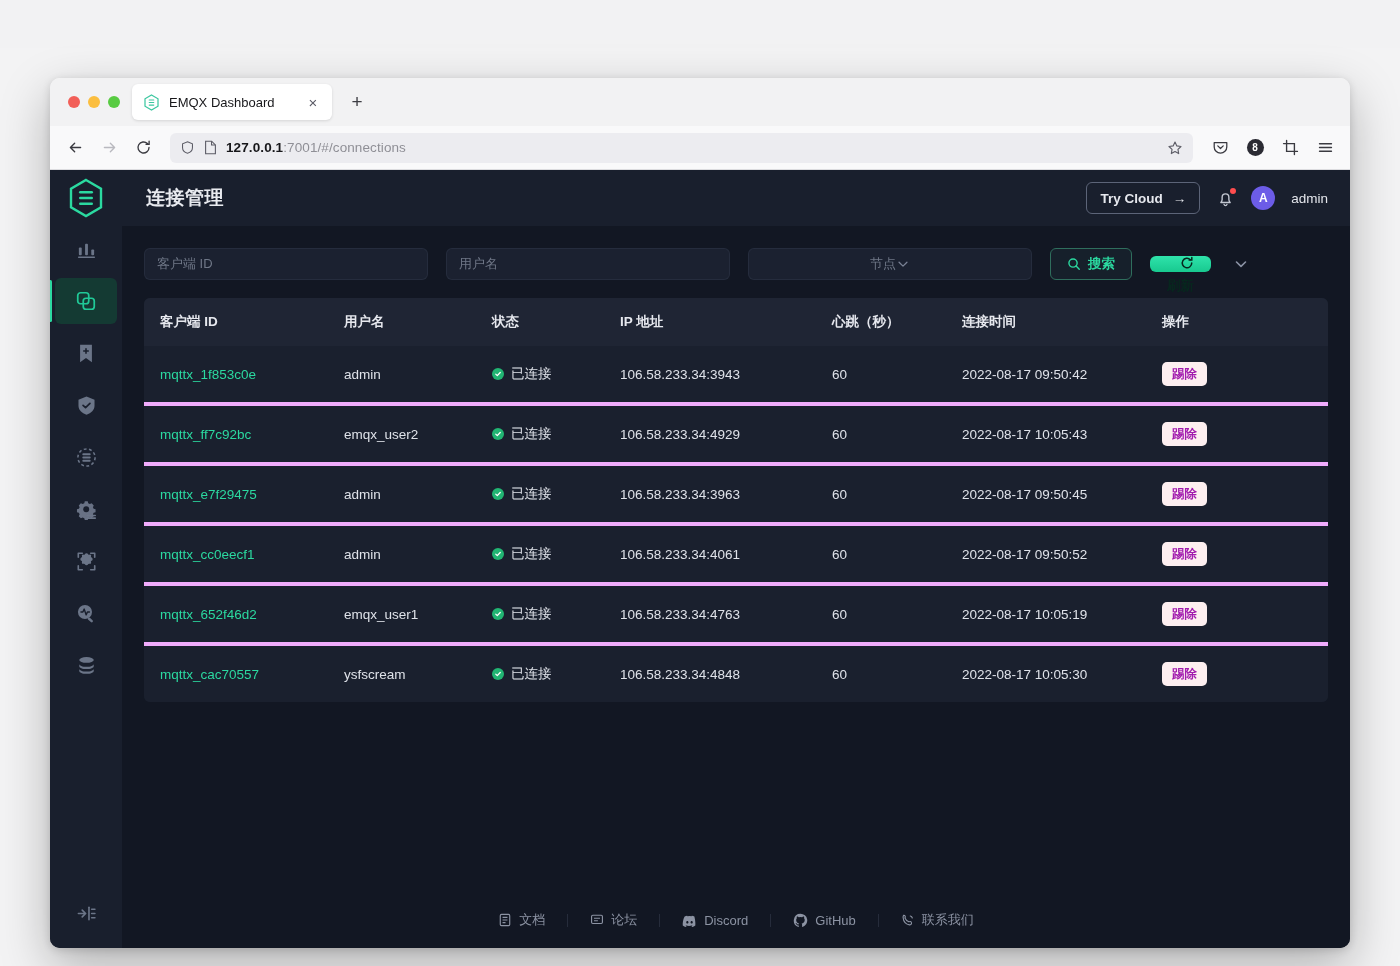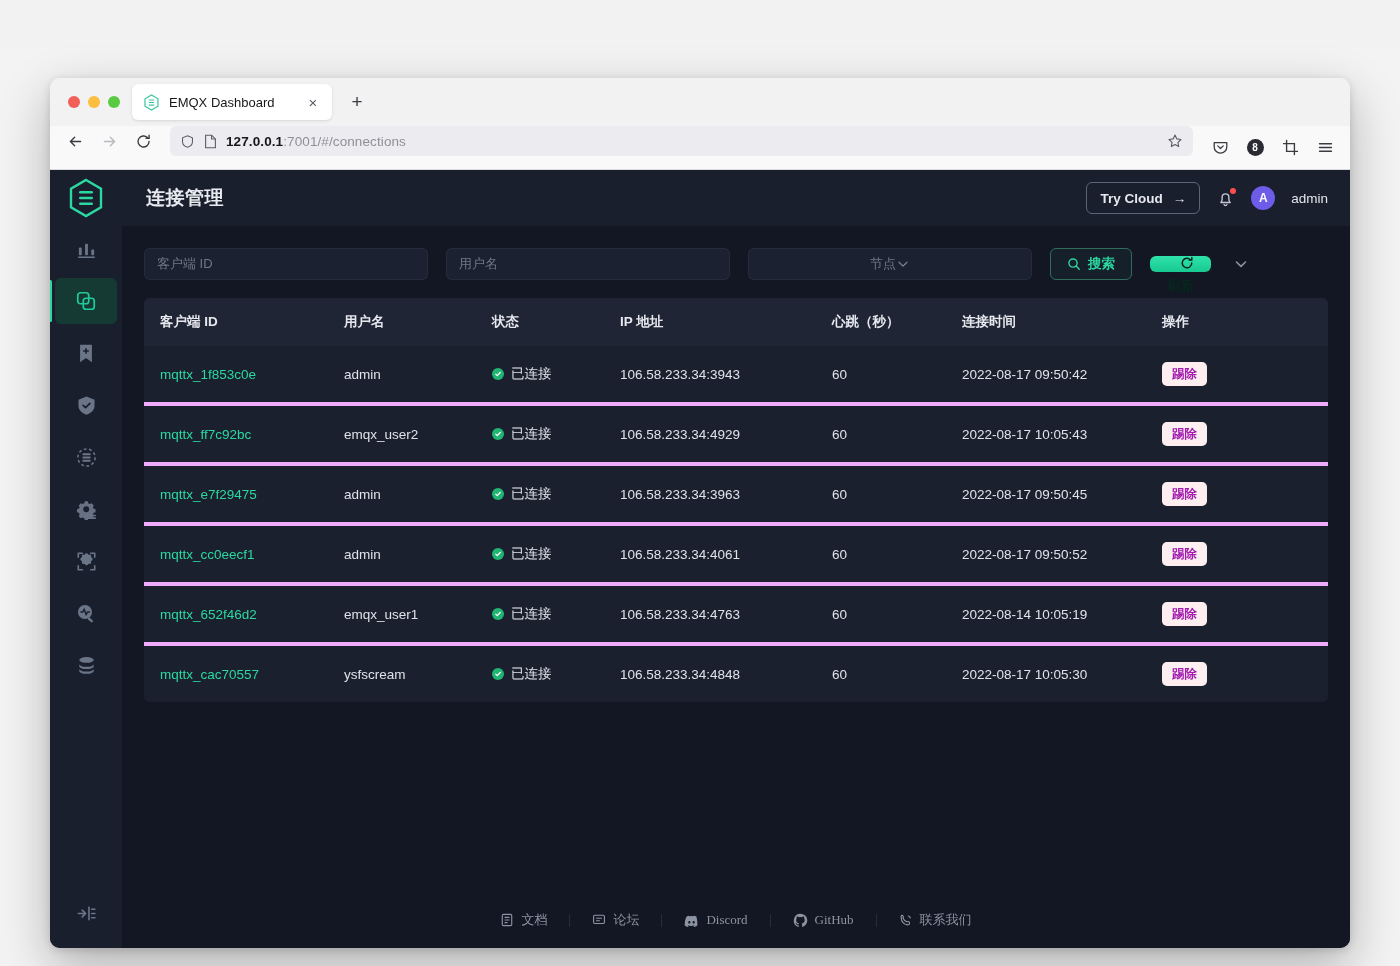--- a/index.html
+++ b/index.html
@@ -50,21 +50,21 @@
   .tab-title { font-size: 13px; color: #17171a; white-space: nowrap; }
   .tab-close { margin-left: auto; width: 18px; height: 18px;
     display: flex; align-items: center; justify-content: center;
     color: #5b5b66; font-size: 15px; line-height: 1; border-radius: 4px; }
   .newtab { width: 30px; height: 30px; margin-left: 10px;
     display: flex; align-items: center; justify-content: center;
     color: #3d3d43; font-size: 19px; }
   .navbar {
     height: 44px; flex: 0 0 44px;
     background: #f9f9fa;
-    display: flex; 
+    display: flex; align-items: center;
     padding: 0 10px;
     gap: 4px;
     border-bottom: 1px solid #dcdcdf;
   }
   .navbtn { width: 30px; height: 30px; border-radius: 5px;
     display: flex; align-items: center; justify-content: center; color: #3a3a40; }
   .navbtn.dim { color: #b9b9bf; }
   .urlbar {
     flex: 1 1 auto; height: 30px; margin: 0 8px;
     background: #ececf0; border-radius: 6px;
@@ -175,21 +175,21 @@
   }
   .kick {
     display: inline-flex; align-items: center; justify-content: center;
     height: 24px; padding: 0 10px; border-radius: 5px;
     background: #fdeff0; color: #a21caf;
     font-size: 12.5px; font-weight: 700;
   }
   .footer {
     flex: 0 0 56px; height: 56px;
     display: flex; align-items: center; justify-content: center;
-    gap: 0; color: #8c93a3; font-size: 13px; font-family: Liberation Serif, serif;
+    gap: 0; color: #8c93a3; font-size: 13px;
   }
   .f-link { display: flex; align-items: center; gap: 7px; padding: 0 22px; }
   .f-sep { width: 1px; height: 13px; background: #39415380; }
   svg { display: block; }
 </style>
 </head>
 <body>
 
 <div class="desktop">
   <div class="browser">
@@ -552,21 +552,21 @@
                       <span class="status-dot">
                         <svg width="8" height="8" viewBox="0 0 10 10" fill="none" stroke="#fff" stroke-width="1.6" stroke-linecap="round" stroke-linejoin="round">
                             <path d="M2.2 5.1 4.1 7l3.7-3.9"></path>
                           </svg>
                       </span>
                       <span>已连接</span>
                     </span>
                   </td>
                   <td>106.58.233.34:4763</td>
                   <td>60</td>
-                  <td>2022-08-14 10:05:19</td>
+                  <td>2022-08-17 10:05:19</td>
                   <td><span class="kick">踢除</span></td>
                 </tr>
                 <tr>
                   <td><span class="cid-link">mqttx_cac70557</span></td>
                   <td>ysfscream</td>
                   <td>
                     <span class="status">
                       <span class="status-dot">
                         <svg width="8" height="8" viewBox="0 0 10 10" fill="none" stroke="#fff" stroke-width="1.6" stroke-linecap="round" stroke-linejoin="round">
                             <path d="M2.2 5.1 4.1 7l3.7-3.9"></path>

